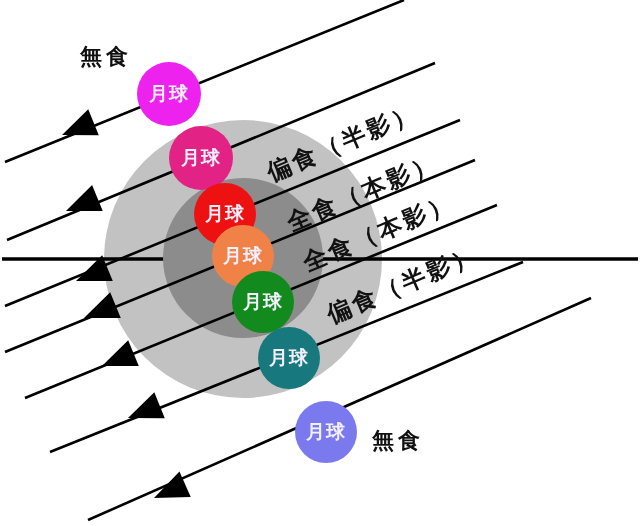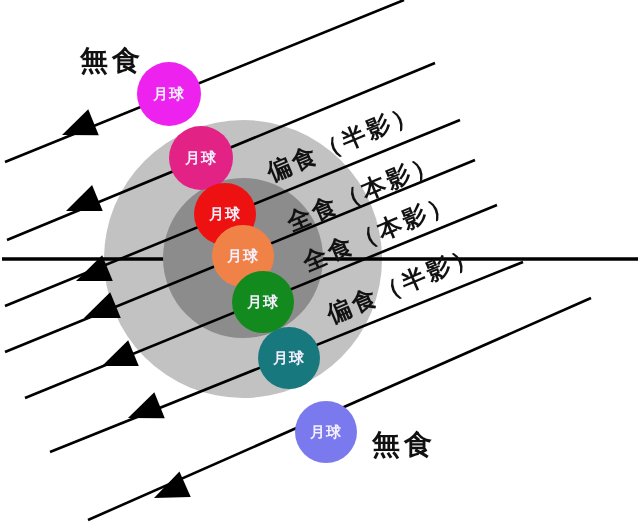--- a/index.html
+++ b/index.html
@@ -1,24 +1,24 @@
 <!DOCTYPE html>
 <html><head>
   <meta charset="utf-8">
   <style>
     html, body { margin: 0; padding: 0; background: #ffffff; }
     body { width: 640px; height: 526px; position: relative; overflow: hidden;
            font-family: "DejaVu Sans", "Liberation Sans", sans-serif; }
     #stage { position: absolute; left: 0; top: 0; width: 640px; height: 526px; }
     .moon { position: absolute; border-radius: 50%; display: flex; align-items: center;
-            justify-content: center; color: #f4f0ff; font-size: 15px; font-weight: bold;
+            justify-content: center; color: #f4f0ff; font-size: 19px; font-weight: bold;
             letter-spacing: 1px; text-align: center; }
     .label { position: absolute; font-weight: bold; color: #111; font-size: 24px;
              white-space: nowrap; transform-origin: 0 50%; letter-spacing: 3px; }
-    .label.plain { transform: none; font-size: 28px; letter-spacing: 4px; }
+    .label.plain { transform: none; font-size: 22px; letter-spacing: 4px; }
   </style>
 </head>
 <body>
 
 <div id="stage">
   <svg id="svg" width="640" height="526" viewBox="0 0 640 526" style="position:absolute;left:0;top:0;">
     <circle id="penumbra" cx="243" cy="259" r="139" fill="#c2c2c2"></circle>
     <line id="axis" x1="2" x2="638" y1="259" y2="259" stroke="#000000" stroke-width="3.5"></line>
       <circle id="umbra" cx="243" cy="258" r="80" fill="#8c8c8c"></circle>
     <g id="rays">

